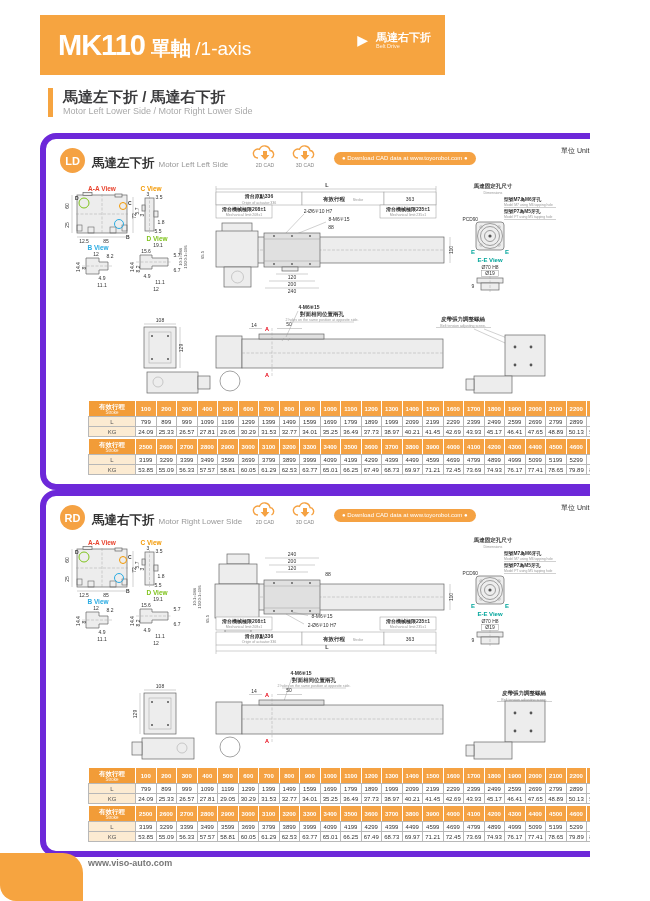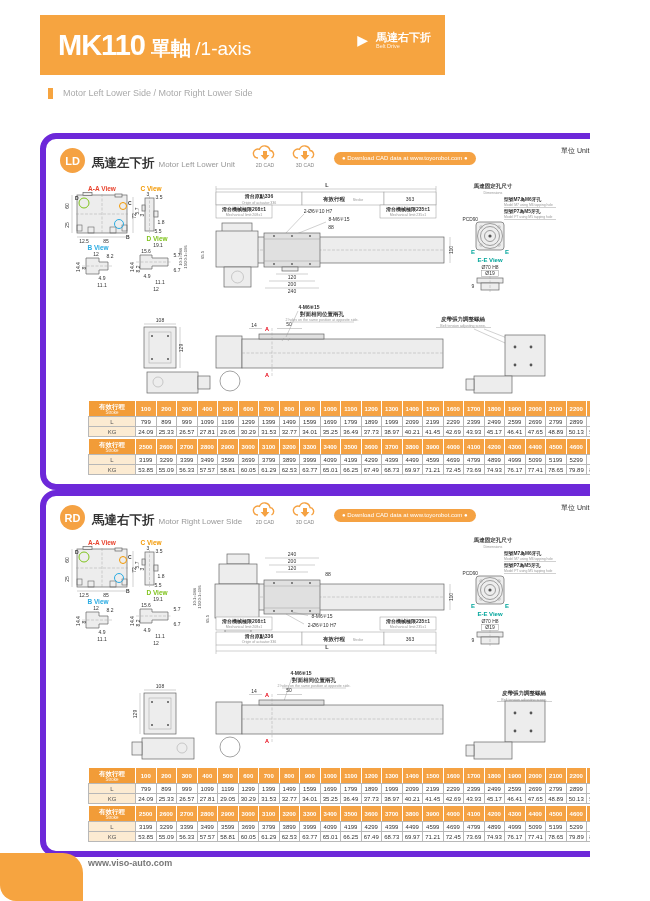--- a/index.html
+++ b/index.html
@@ -86,27 +86,28 @@
     <div class="drive-badge">
       <span class="tri">▶</span>
       <span>
         <span class="drive-zh">馬達右下折</span>
         <span class="drive-en">Belt Drive</span>
       </span>
     </div>
   </div>
 
   <div class="sec">
+    <div class="zh">馬達左下折 / 馬達右下折</div>
     <div class="en">Motor Left Lower Side / Motor Right Lower Side</div>
   </div>
 
   <div class="panel" id="panel-ld" style="top:133px;height:345px;">
     <div class="pbadge">LD</div>
     <div class="ptitle">
-      <span class="zh">馬達左下折</span><span class="en">Motor Left Lower Unit</span>
+      <span class="zh">馬達左下折</span><span class="en">Motor Left Left Side</span>
     </div>
     <div class="cad" style="left:202px;">
       <svg width="26" height="17" viewBox="0 0 26 17">
         <path class="cloud" d="M6,13 a4.5,4.5 0 1 1 1.5,-8.7 a5.5,5.5 0 0 1 10.5,1.2 a4,4 0 0 1 1.5,7.5"></path>
         <path class="arr" d="M11,6 h4 v4 h2.4 l-4.4,5 l-4.4,-5 h2.4 z"></path>
       </svg>
       <div class="lb">2D CAD</div>
     </div>
     <div class="cad" style="left:242px;">
       <svg width="26" height="17" viewBox="0 0 26 17">

